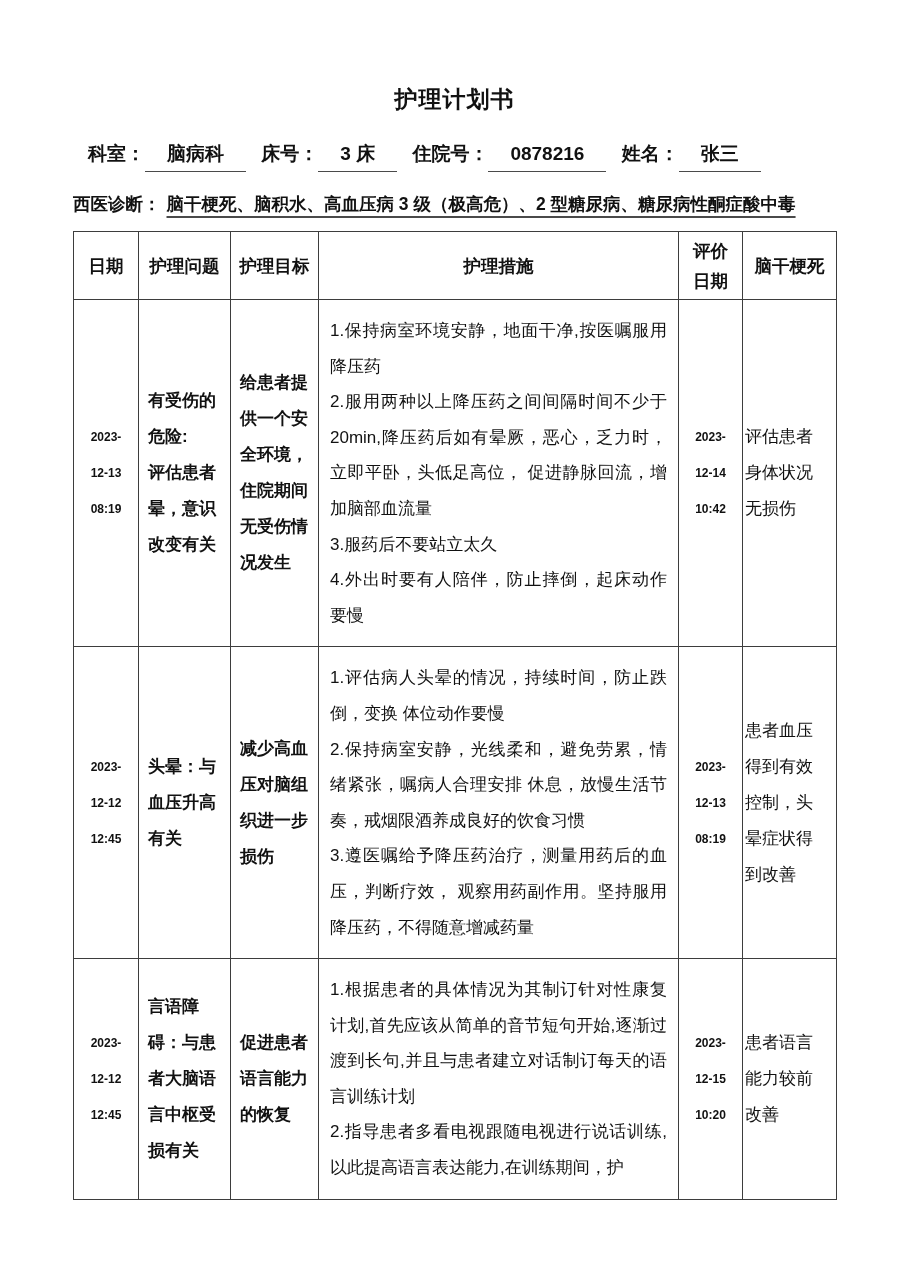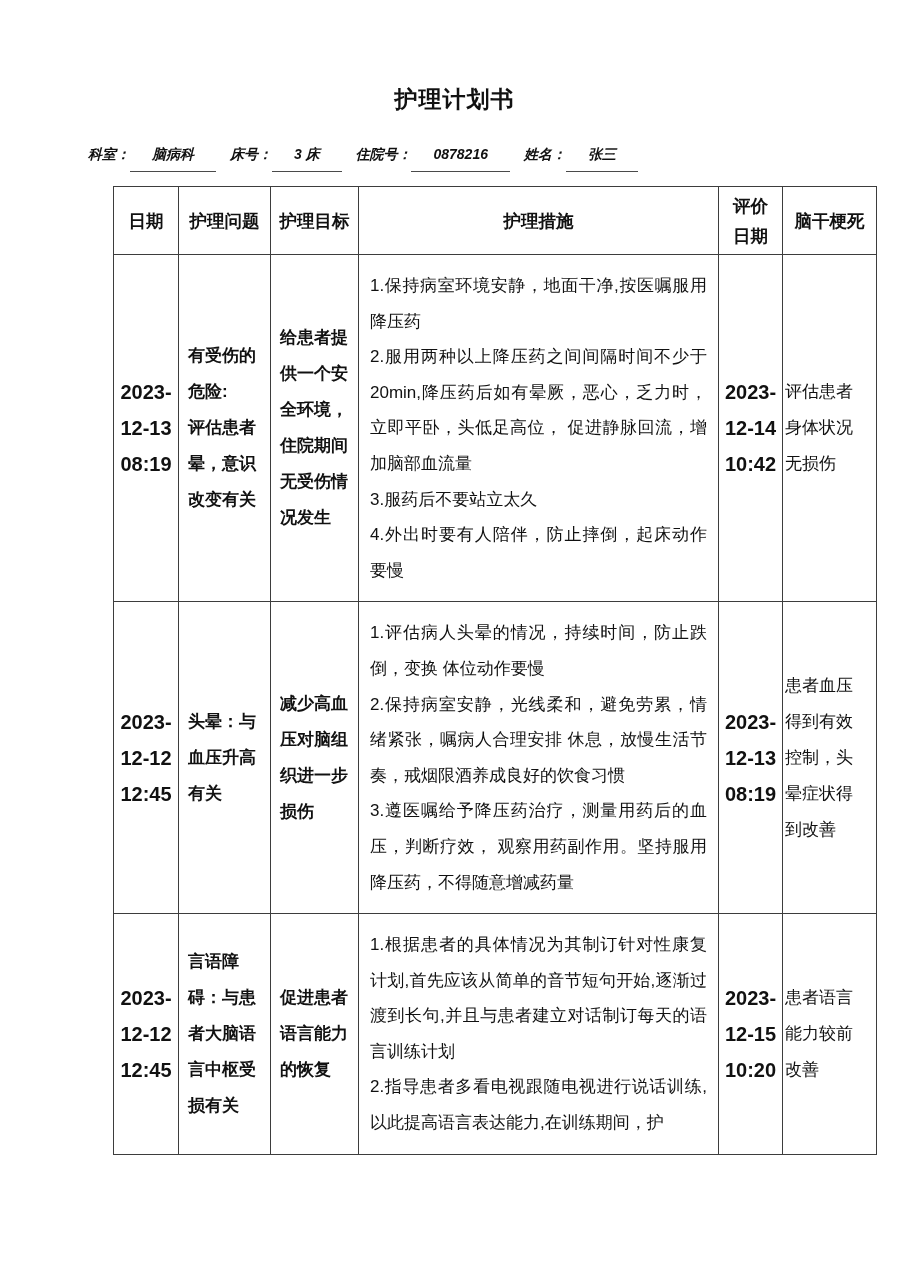--- a/index.html
+++ b/index.html
@@ -21,25 +21,24 @@
   }
   .doc-title {
     margin: 0 0 24px 0;
     text-align: center;
     font-size: 23px;
     font-weight: 700;
     letter-spacing: 1px;
   }
   .info-line {
     margin: 0 0 14px 15px;
-    font-size: 14px;
+    font-size: 19px;
     font-weight: 700;
     line-height: 30px;
     white-space: nowrap;
-    font-style: italic;
   }
   .info-pair { margin-right: 10px; }
   .u-val {
     display: inline-block;
     border-bottom: 1.5px solid #4a4a4a;
     padding: 0 22px 2px 22px;
     text-align: center;
   }
   .diag-block {
     margin: 0 0 6px 0;
@@ -53,41 +52,40 @@
     text-decoration: underline;
     text-decoration-color: #4a4a4a;
     text-decoration-thickness: 1.5px;
     text-underline-offset: 6px;
   }
   table.plan {
     border-collapse: collapse;
     table-layout: fixed;
     width: 763px;
     margin-top: 8px;
-    margin-left: 40px;
   }
   table.plan th, table.plan td {
     border: 1.5px solid #3d3d3d;
     vertical-align: middle;
     overflow: hidden;
   }
   table.plan th {
     font-size: 17.5px;
     font-weight: 700;
     text-align: center;
     white-space: pre-line;
     line-height: 30px;
     padding: 2px;
   }
   tr.hdr { height: 68px; }
   tr.r0 { height: 322px; }
   tr.r1 { height: 286px; }
   tr.r2 { height: 210px; }
   td.c-date, td.c-eval {
-    font-size: 20px;
+    font-size: 12px;
     text-align: center;
     white-space: pre-line;
     line-height: 36px;
     padding: 2px;
     font-weight: 600;
   }
   td.c-problem, td.c-goal {
     font-size: 17px;
     text-align: left;
     white-space: pre-line;
@@ -118,20 +116,21 @@
   <h1 class="doc-title">护理计划书</h1>
 
   <div class="info-line">
     <span class="info-pair"><span>科室：</span><span class="u-val">脑病科</span></span>
     <span class="info-pair"><span>床号：</span><span class="u-val">3 床</span></span>
     <span class="info-pair"><span>住院号：</span><span class="u-val">0878216</span></span>
     <span class="info-pair"><span>姓名：</span><span class="u-val">张三</span></span>
   </div>
 
   <div class="diag-block">
+    <p class="diag-line"><span class="diag-label">西医诊断：</span><span class="u-flow">脑干梗死、脑积水、高血压病 3 级（极高危）、2 型糖尿病、糖尿病性酮症酸中毒</span></p>
   </div>
 
   <table class="plan">
     <colgroup>
       <col style="width:65px">
         <col style="width:92px">
         <col style="width:88px">
         <col style="width:360px">
         <col style="width:64px">
         <col style="width:94px">

